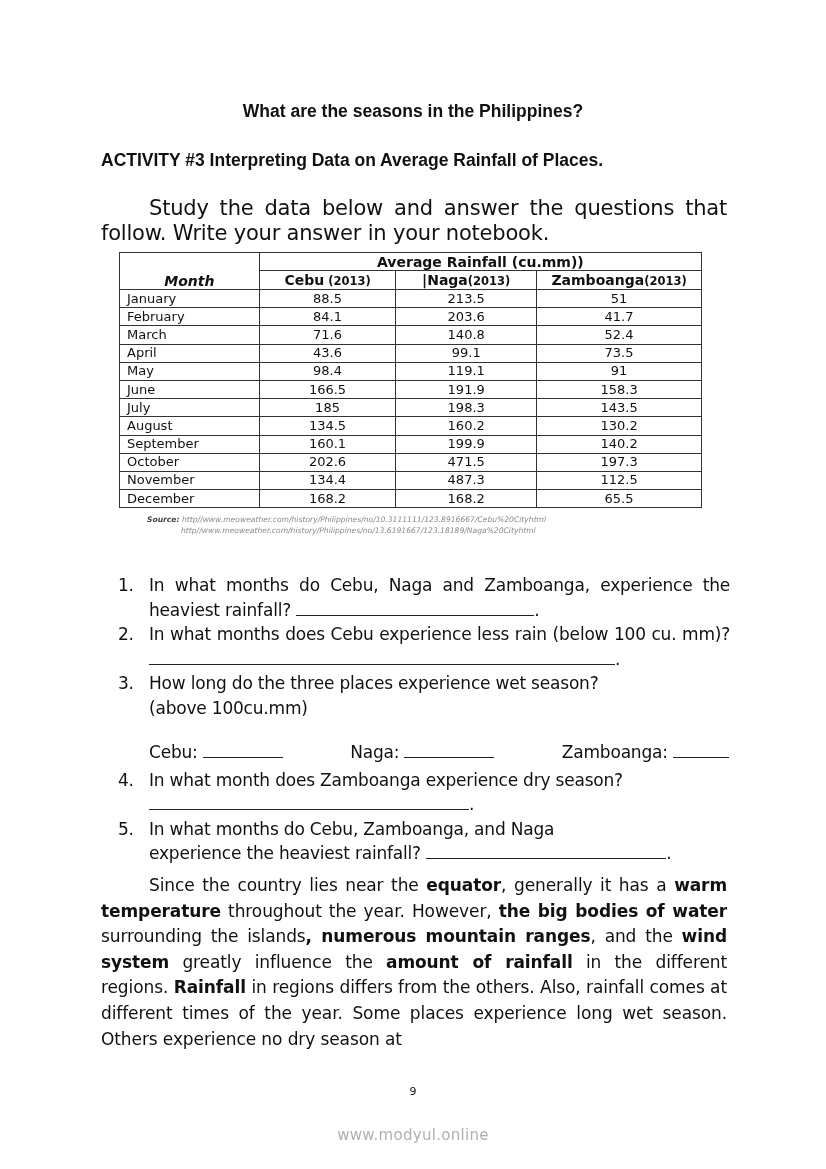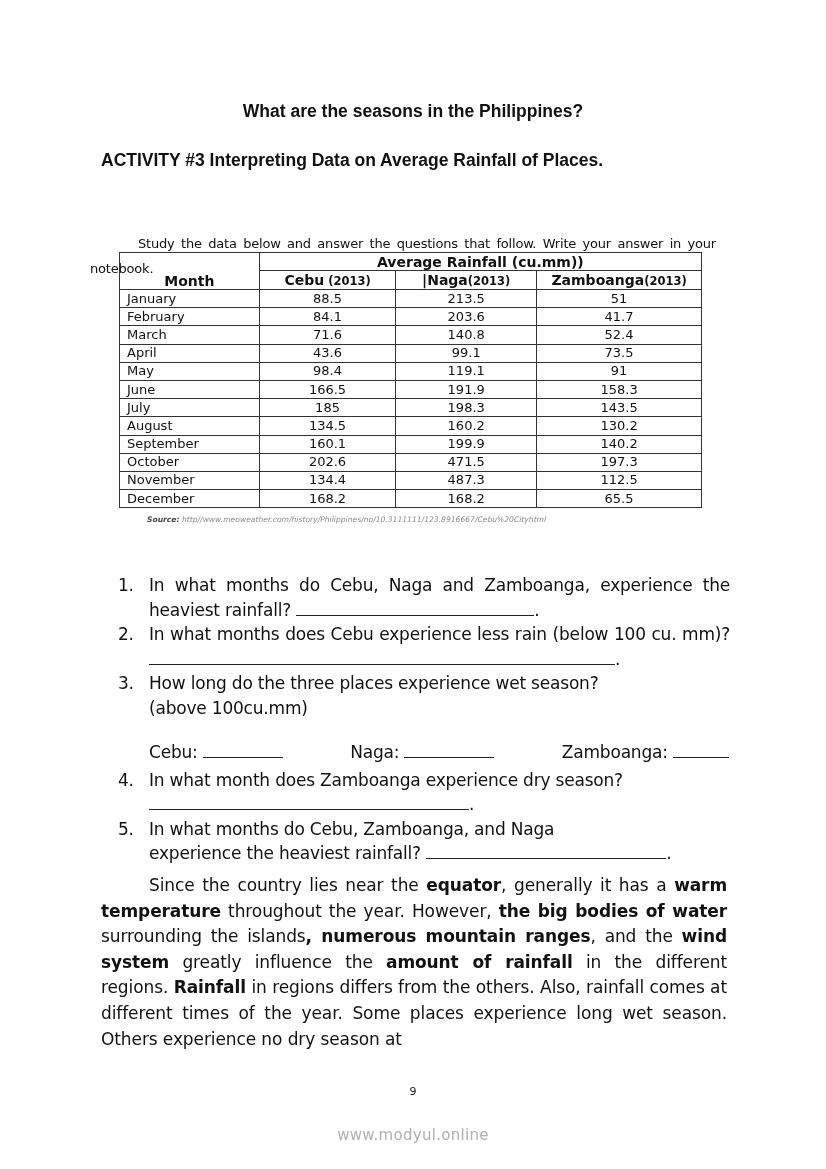--- a/index.html
+++ b/index.html
@@ -3,33 +3,33 @@
 <meta charset="utf-8">
 <style>
   html, body { margin: 0; padding: 0; background: #ffffff; }
   body { width: 826px; height: 1169px; position: relative; overflow: hidden;
          font-family: "DejaVu Sans", sans-serif; color: #111; }
   .abs { position: absolute; }
   .title { left: 0; width: 826px; top: 101px; text-align: center;
            font-family: "Liberation Sans", sans-serif; font-weight: bold; font-size: 17.5px; }
   .activity { left: 101px; top: 150px; font-family: "Liberation Sans", sans-serif;
               font-weight: bold; font-size: 17.5px; }
-  .intro { left: 90px; top: 196px; width: 626px; font-size: 13px; line-height: 25px;
-           text-align: justify; text-align-last: left; letter-spacing: -0.2px; margin-top: 35px; }
+  .intro { left: 101px; top: 196px; width: 626px; font-size: 21px; line-height: 25px;
+           text-align: justify; text-align-last: left; letter-spacing: -0.2px; }
   .intro .indent { display: inline-block; width: 48px; }
 
   table.rain { position: absolute; left: 119px; top: 252px; width: 583px;
                border-collapse: collapse; font-family: "DejaVu Sans", sans-serif; }
   table.rain td, table.rain th { border: 1.5px solid #333; padding: 0; height: 17.2px;
                font-size: 13px; line-height: 16px; font-weight: normal; }
   table.rain th { font-weight: bold; font-size: 14px; }
   table.rain th .yr { font-size: 11.5px; }
   table.rain td.m { text-align: left; padding-left: 7px; }
   table.rain td.v { text-align: center; }
-  table.rain th.month { vertical-align: bottom; }
+  table.rain th.month { vertical-align: bottom; font-style: italic; }
   table.rain tr.hdr1 th { height: 17px; }
   table.rain tr.hdr2 th { height: 18px; border-radius: 6px; }
 
   .source { left: 147px; top: 514px; font-family: "DejaVu Sans", sans-serif;
             font-style: italic; font-size: 7.6px; color: #8a8a8a; line-height: 11px; }
   .source .lbl { color: #444; font-weight: bold; margin-top: 20px; }
   .source .line2, .source .line3 { padding-left: 34px; display:block; }
 
   .questions { left: 118px; top: 573px; width: 612px; font-size: 17px; line-height: 24.5px;
                letter-spacing: -0.2px; }
@@ -147,20 +147,21 @@
         <td class="v">168.2</td>
         <td class="v">168.2</td>
         <td class="v">65.5</td>
       </tr>
     </tbody>
 </table>
 
 <div class="abs source">
   <span class="lbl">Source:</span>
   <span>http//www.meoweather.com/history/Philippines/no/10.3111111/123.8916667/Cebu%20Cityhtml</span>
+  <span class="line2">http//www.meoweather.com/history/Philippines/no/13.6191667/123.18189/Naga%20Cityhtml</span>
 </div>
 
 <div class="abs questions">
   <div class="q q1">
     <span class="num">1.</span>
     <span class="body"><span>In what months do Cebu, Naga and Zamboanga, experience the heaviest rainfall?</span> <span class="blank" style="width:238px"></span>.</span>
   </div>
   <div class="q q2">
     <span class="num">2.</span>
     <span class="body"><span>In what months does Cebu experience less rain (below 100 cu. mm)?</span> <span class="blank" style="width:466px"></span>.</span>

